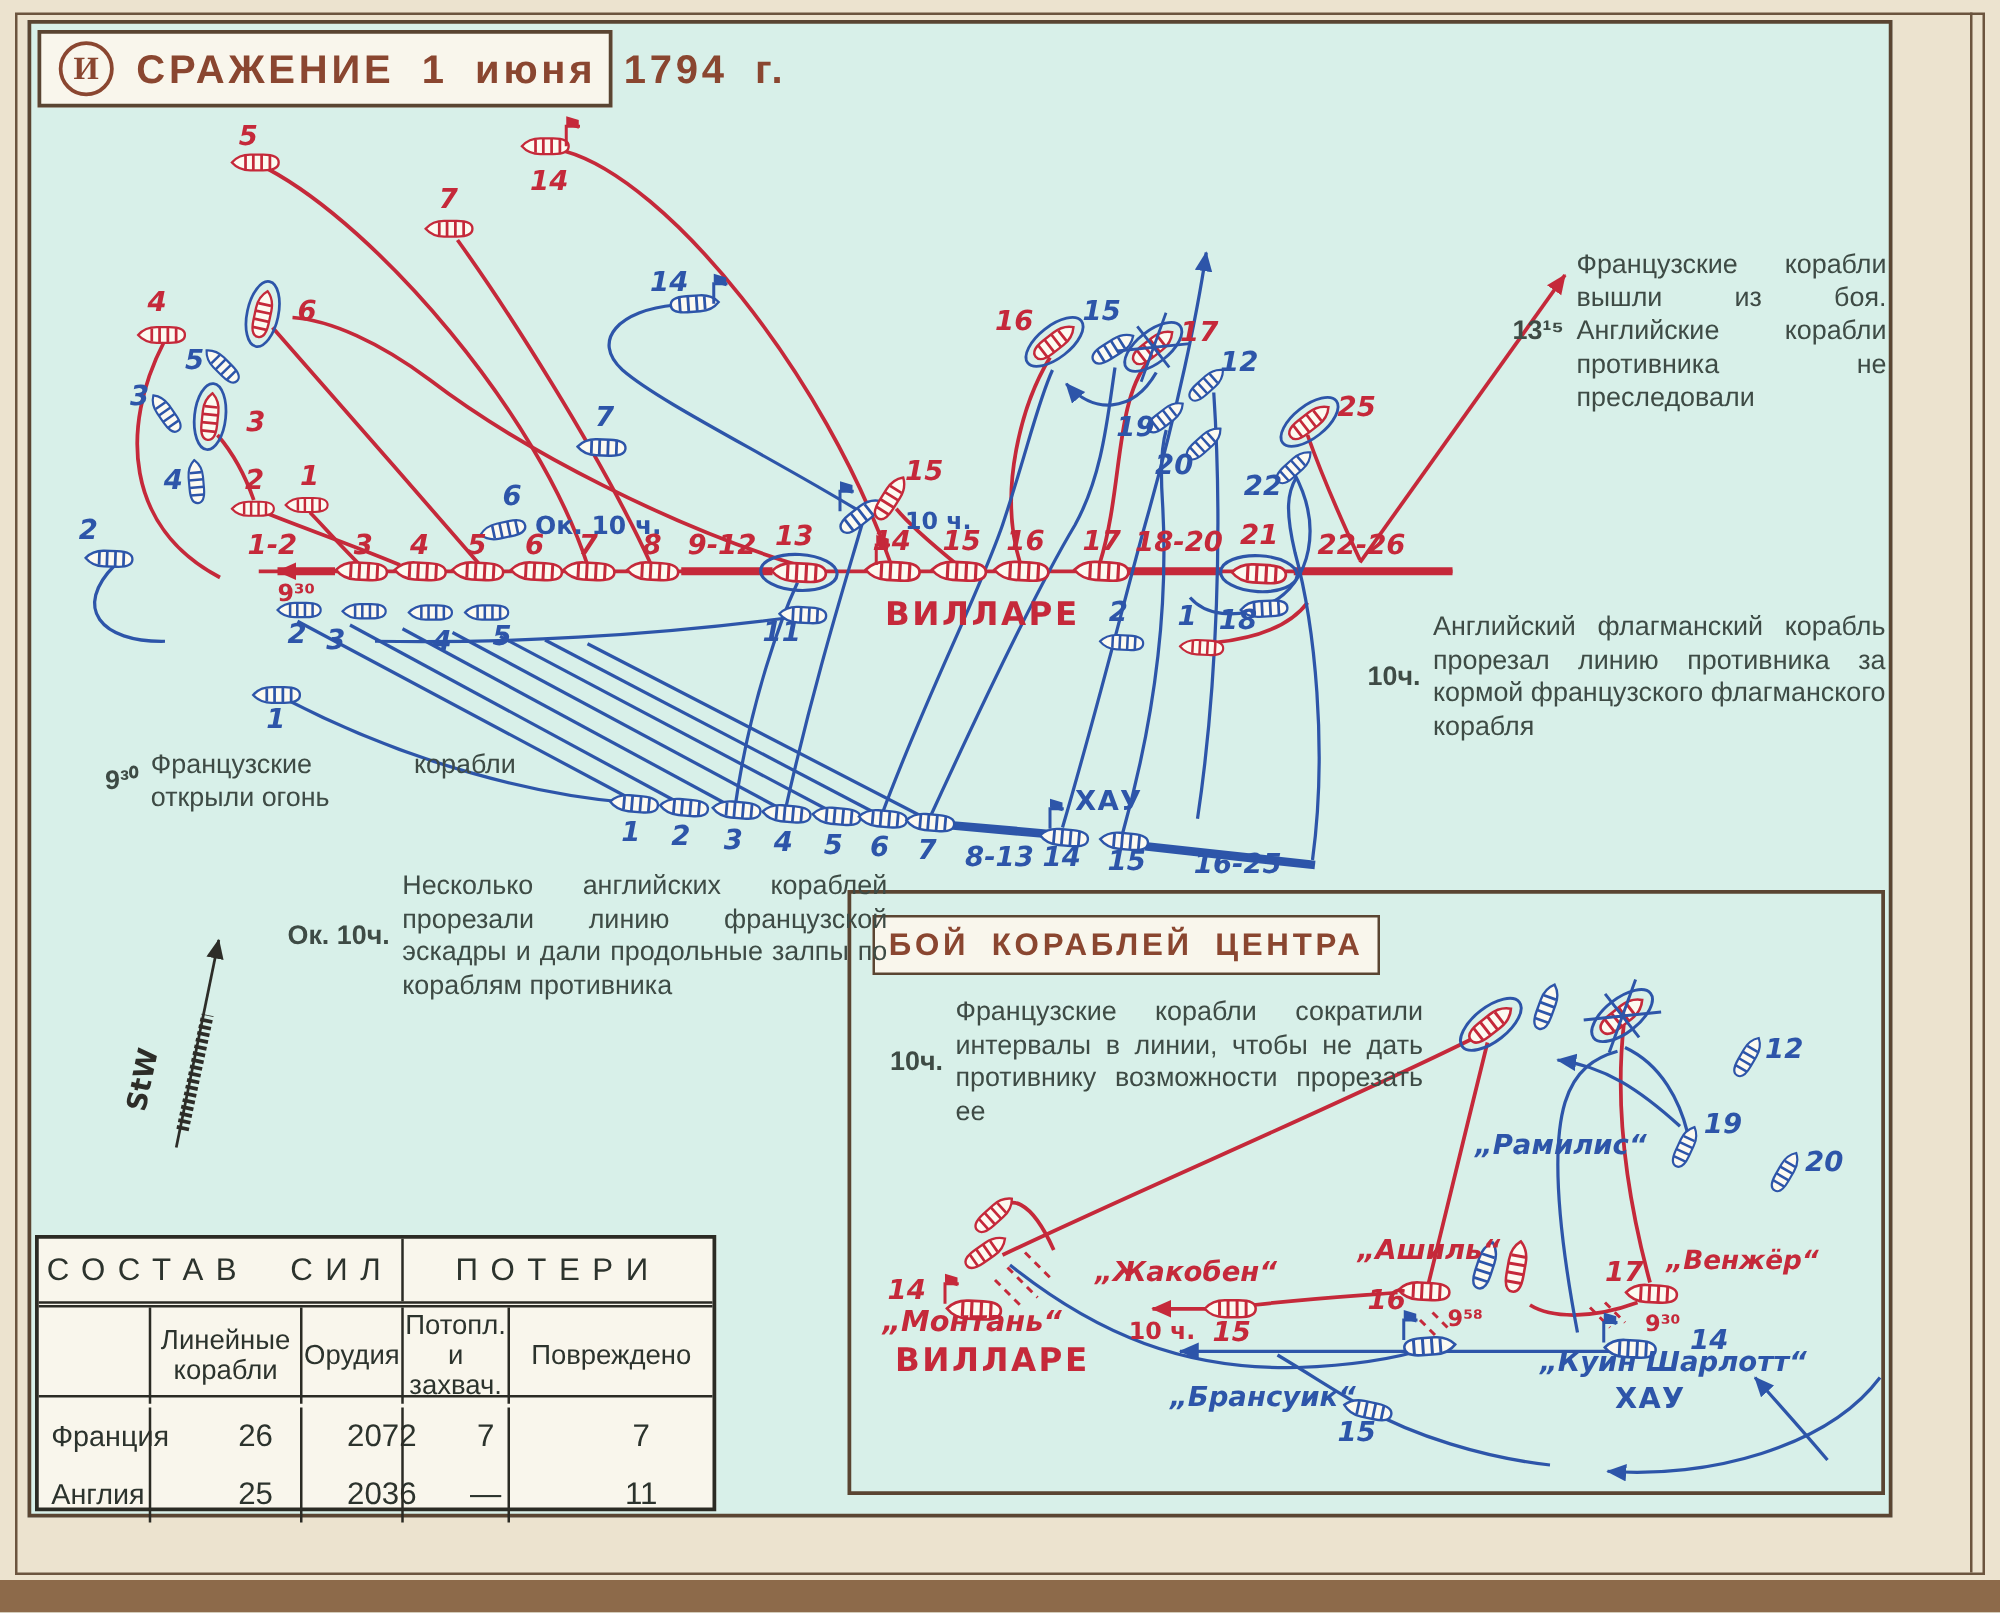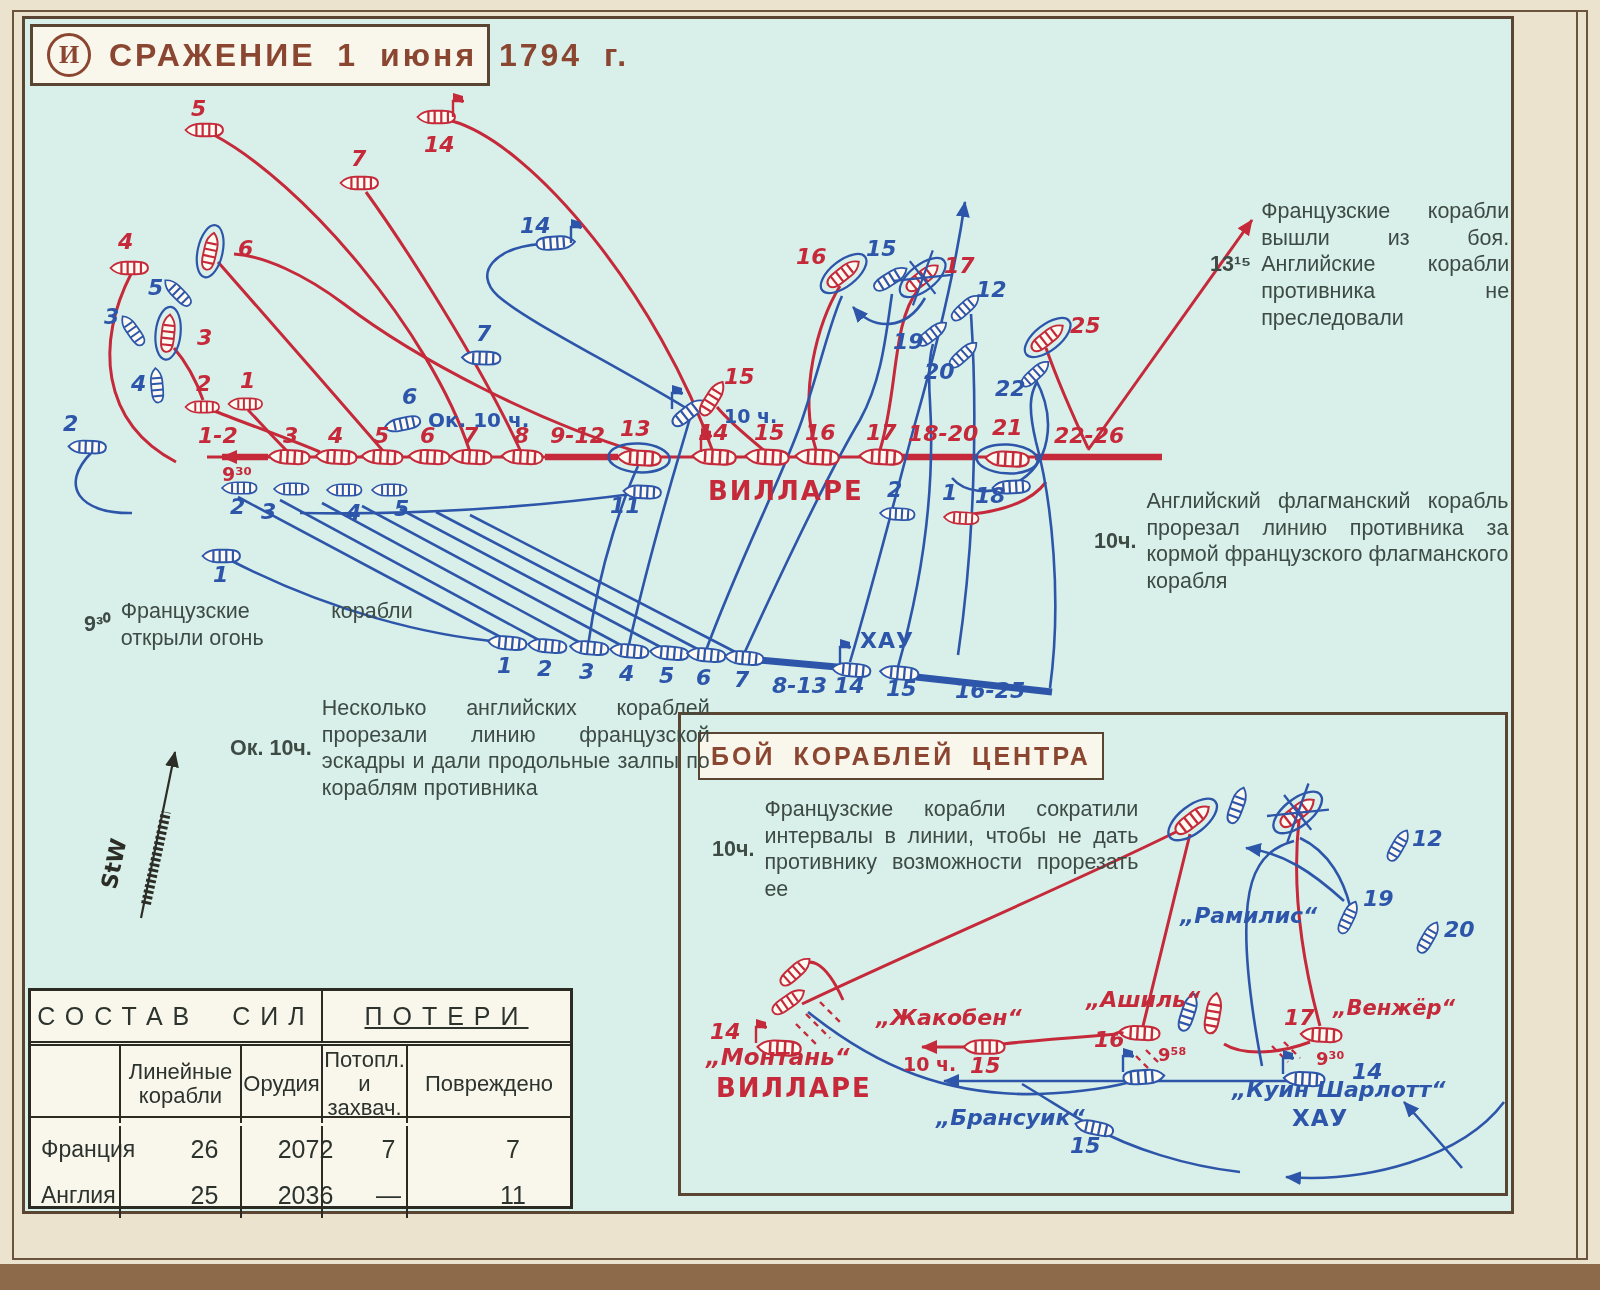--- a/index.html
+++ b/index.html
@@ -35,21 +35,21 @@
   .tek{stroke:#2d55a9;stroke-width:7;fill:none;}
   .tk{stroke:#2d2d28;stroke-width:2.2;fill:none;}
   .tkh{stroke:#2d2d28;stroke-width:10;fill:none;stroke-dasharray:3 2.5;}
   
   .forces{position:absolute;left:28px;top:988px;width:545px;height:221px;background:#f9f6ec;
         border:3px solid #2b2b24;box-sizing:border-box;color:#2c332d;}
   .tgroup{display:grid;grid-template-columns:290px auto;height:50px;
         border-bottom:5px double #2b2b24;}
   .tgroup>div{display:flex;align-items:center;justify-content:center;font-size:25px;
         letter-spacing:10px;word-spacing:16px;}
-  .tgroup>div+div{border-left:2.5px solid #2b2b24;text-decoration:underline;}
+  .tgroup>div+div{border-left:2.5px solid #2b2b24;}
   .thead{display:grid;grid-template-columns:88px 121px 81px 85px auto;height:70px;
         border-bottom:2.5px solid #2b2b24;}
   .thead>div{display:flex;align-items:center;justify-content:center;text-align:center;
         font-size:22px;line-height:1.1;padding:2px;}
   .thead>div+div{border-left:2.5px solid #2b2b24;}
   .trow{display:grid;grid-template-columns:88px 121px 81px 85px auto;height:46px;}
   .trow .tcell{display:flex;align-items:center;justify-content:center;font-size:25px;}
   .trow .tcell+.tcell{border-left:2.5px solid #2b2b24;padding-left:48px;}
   .trow .tcell.c0{justify-content:flex-start;padding-left:10px;font-size:23px;}
   .tbody{padding-top:8px;}

